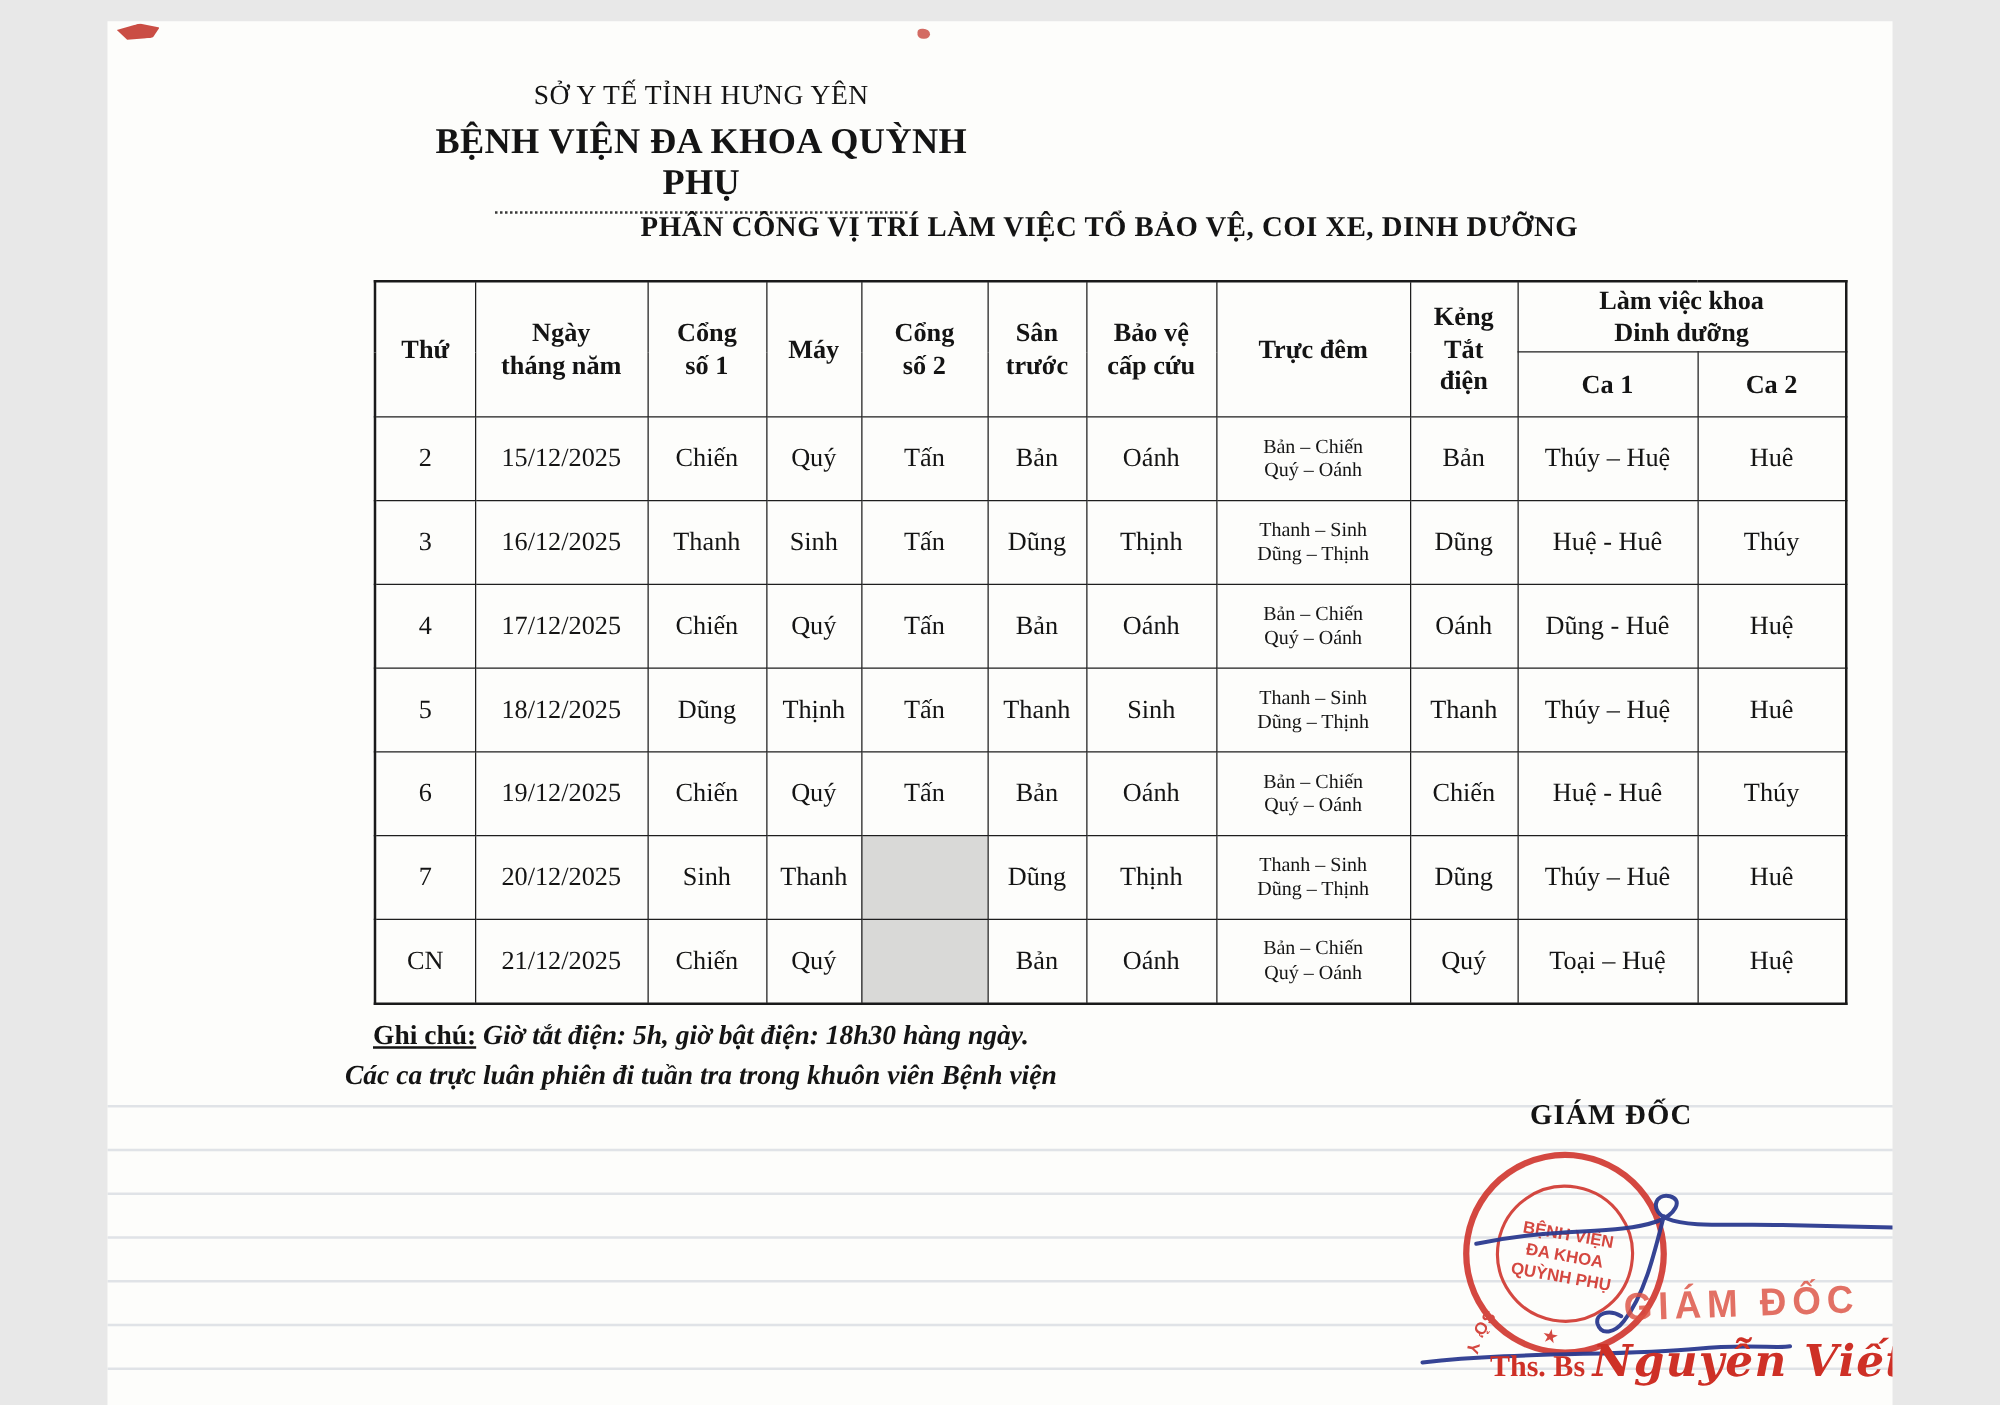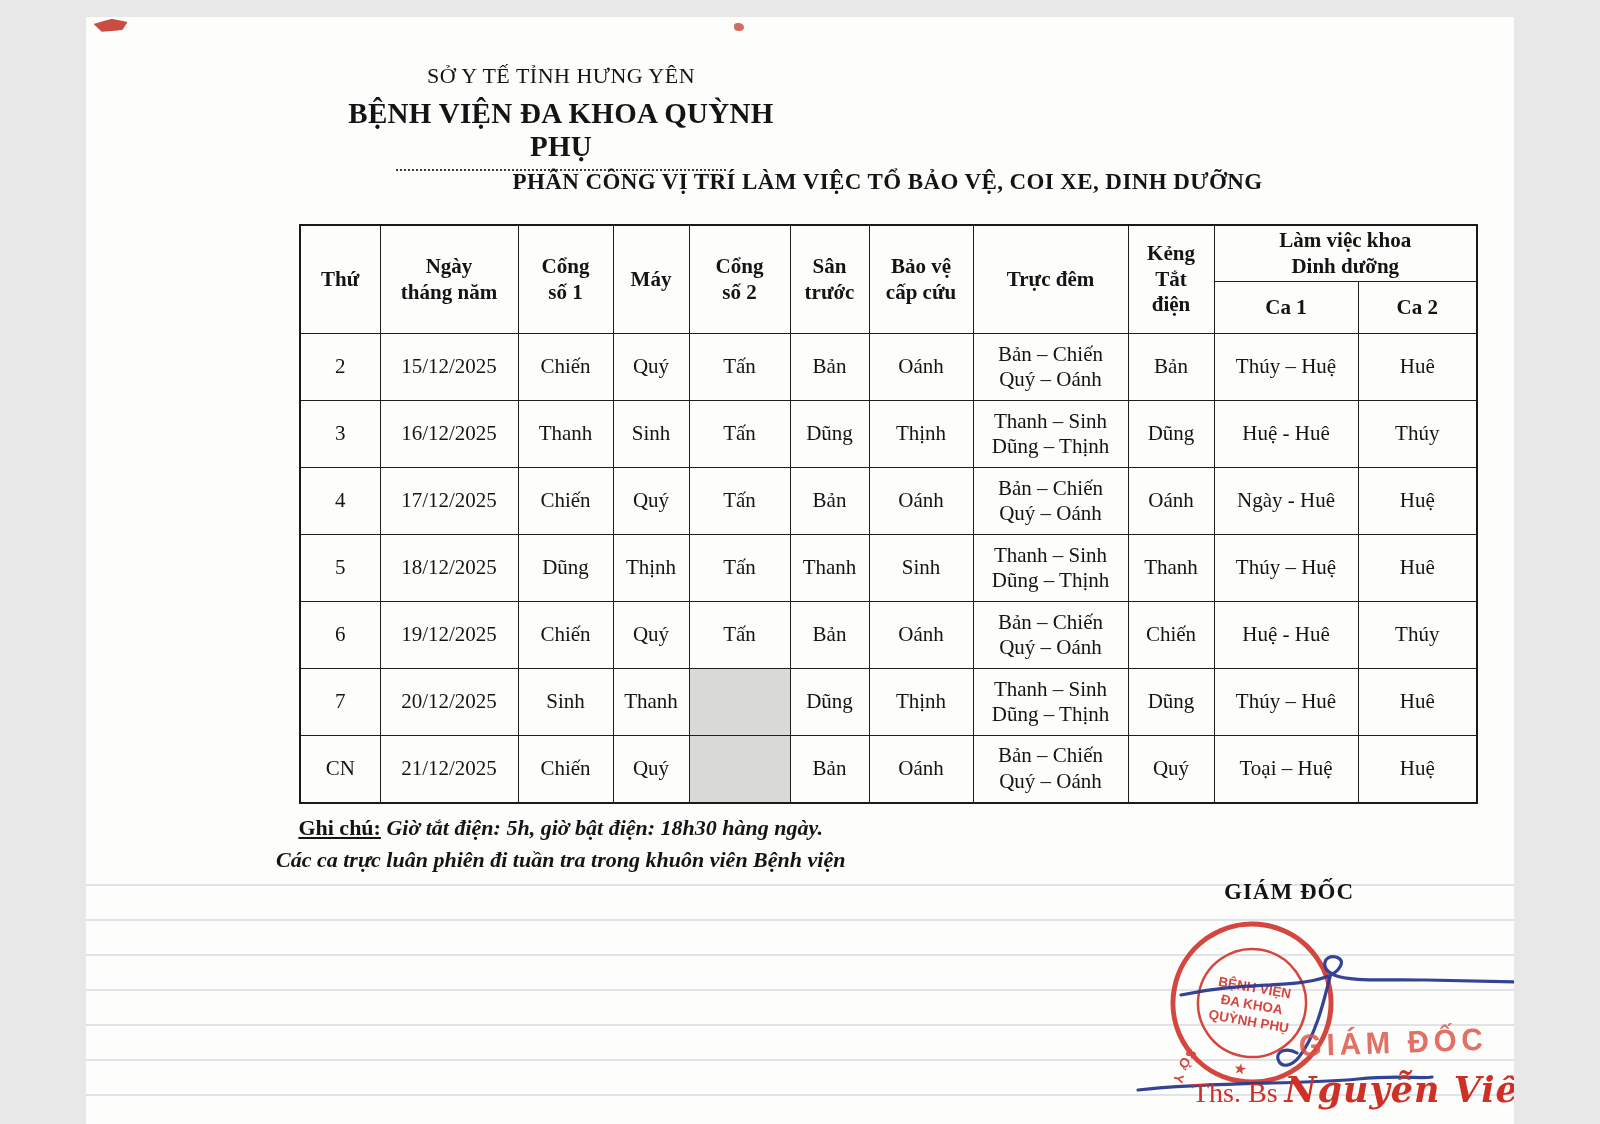--- a/index.html
+++ b/index.html
@@ -30,40 +30,40 @@
   }
   table.schedule th,table.schedule td{
     border:1.6px solid #1e1e1e;text-align:center;vertical-align:middle;
     padding:2px 3px;line-height:1.22;
   }
   table.schedule{border:2.5px solid #1a1a1a;}
   table.schedule th{font-weight:bold;}
   tr.hrow1{height:56px;} tr.hrow2{height:52px;} tr.drow{height:67px;}
   .prewrap{white-space:pre-line;}
   td.shaded{background:#d9d9d7;}
-  td.truc{font-size:21px;}
+  td.truc{font-size:16px;}
 
   
   .notes{position:absolute;left:190px;top:798px;font-size:22px;font-weight:bold;text-align:center;}
   .notes .label{text-decoration:underline;}
   .notes .it{font-style:italic;}
   .notes .line2{margin-top:6px;font-style:italic;}
 
   
   .director-title{position:absolute;left:1138px;top:862px;font-size:23px;font-weight:bold;letter-spacing:1px;}
   .stamp-svg{position:absolute;left:1081px;top:901px;}
   .sig-svg{position:absolute;left:1040px;top:928px;}
   .stamp-giamdoc{
     position:absolute;left:1208px;top:1008px;
     font-size:31px;font-weight:bold;letter-spacing:5px;
     color:rgba(220,80,66,.82);transform:rotate(-2deg) scaleX(.95);
     font-family:"Liberation Sans",sans-serif;
   }
   .signer{position:absolute;left:1106px;top:1052px;white-space:nowrap;color:#ce3026;}
-  .signer .prefix{font-size:28px;font-weight:normal;}
+  .signer .prefix{font-size:24px;font-weight:bold;}
   .signer .name{font-size:35px;font-weight:bold;font-style:italic;font-family:"DejaVu Serif",serif;letter-spacing:1px;}
 </style>
 </head>
 <body>
 
 <div class="page">
 
   <div class="edge-line" style="left:1544px;"></div>
   <div class="ruled-line" style="top:867px;"></div>
   <div class="ruled-line" style="top:902px;"></div>
@@ -156,21 +156,21 @@
       <td>4</td>
       <td>17/12/2025</td>
       <td>Chiến</td>
       <td>Quý</td>
       <td>Tấn</td>
       <td>Bản</td>
       <td>Oánh</td>
       <td class="truc prewrap">Bản – Chiến
 Quý – Oánh</td>
       <td>Oánh</td>
-      <td>Ngày - Huê</td>
+      <td>Dũng - Huê</td>
       <td>Huệ</td>
     </tr>
     <tr class="drow">
       <td>5</td>
       <td>18/12/2025</td>
       <td>Dũng</td>
       <td>Thịnh</td>
       <td>Tấn</td>
       <td>Thanh</td>
       <td>Sinh</td>

